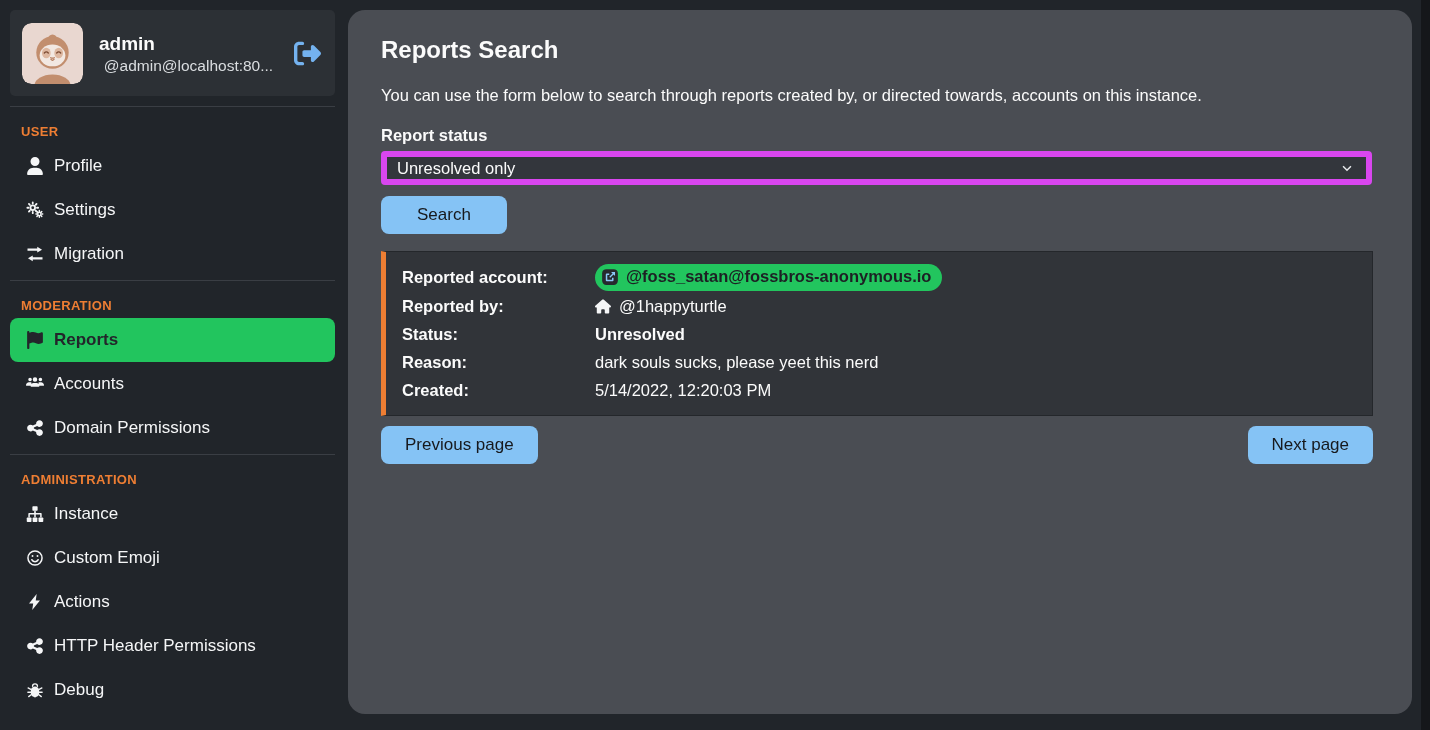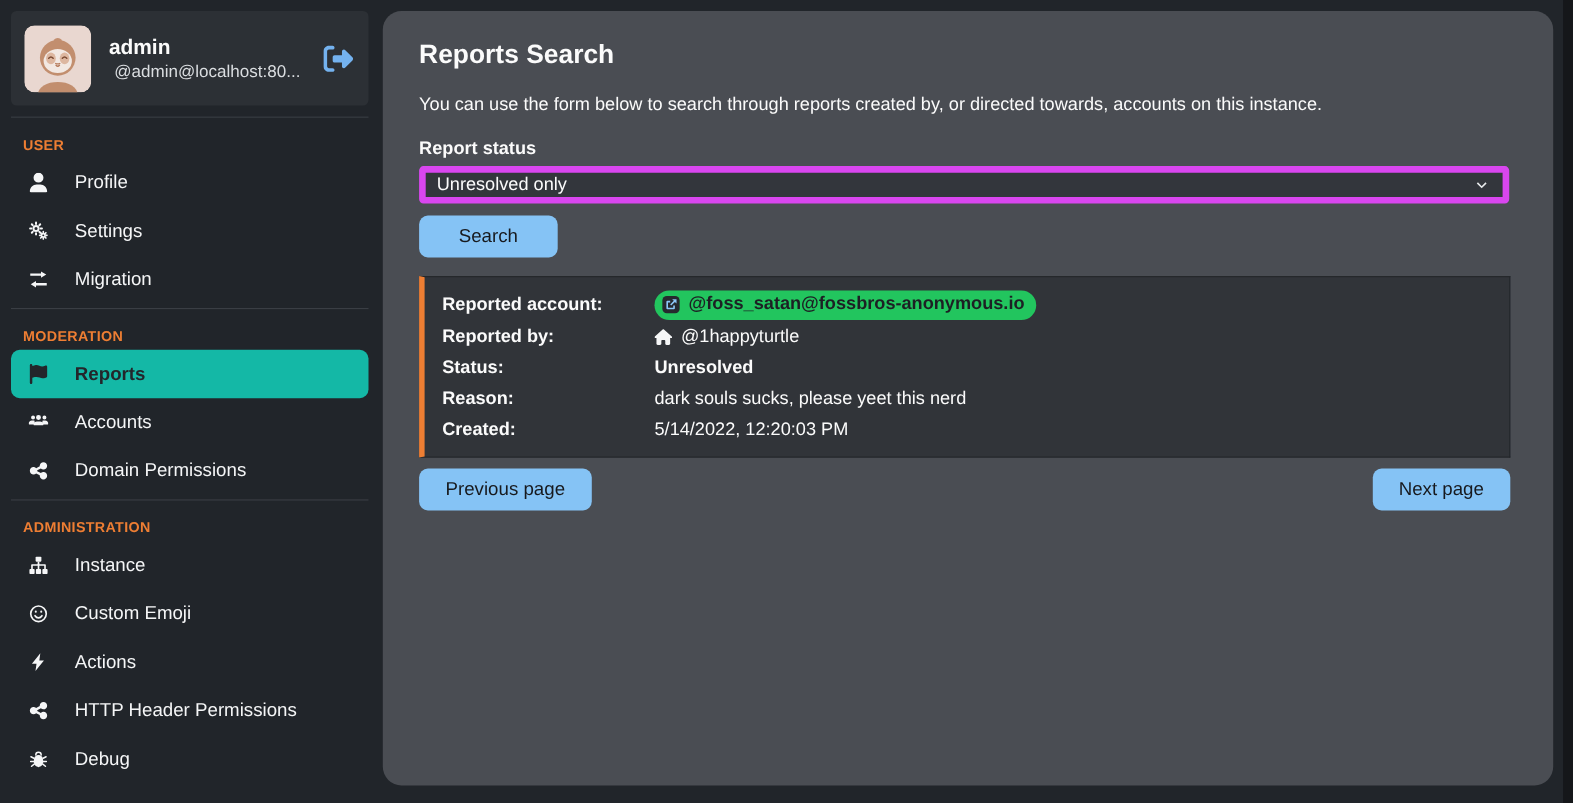--- a/index.html
+++ b/index.html
@@ -20,27 +20,27 @@
   .user-meta { flex:1; min-width:0; }
   .user-name { font-size:19px; font-weight:bold; line-height:1.35; }
   .user-handle { font-size:15.5px; color:#dadde0; white-space:nowrap; overflow:hidden;text-align:center; }
   .logout { width:27px; height:27px; color:#74b2ef; flex:0 0 27px; cursor:pointer; margin-right:2px; }
   .divider { height:1px; background:#3a3e44; margin:4px 10px; }
   .section-label {
     color:#ee7e33; font-weight:bold; font-size:13px;
     margin:17px 0 5px 21px; letter-spacing:.3px;
   }
   .nav-item {
-    display:flex; align-items:center; gap:23px;
+    display:flex; align-items:center; gap:9px;
     padding:12px 25px; font-size:17px; color:#f5f6f7; cursor:pointer;
   }
   .nav-item .nicon { width:20px; height:18px; flex:0 0 20px; display:flex; align-items:center; justify-content:center; }
   .nav-item .nicon svg { width:18px; height:18px; }
   .nav-item.active {
-    background:#14b8a6; color:#23262b; font-weight:bold;
+    background:#22c55e; color:#23262b; font-weight:bold;
     border-radius:8px; margin:0 10px; padding:12px 15px;
   }
   
   .main {
     position:absolute; left:348px; top:10px; width:1064px; height:704px;
     background:#4a4d53; border-radius:17px; padding:26px 40px 26px 33px;
   }
   .page-title { font-size:24px; font-weight:bold; margin-bottom:22px; }
   .page-desc { font-size:16.5px; margin-bottom:21px; }
   .field-label { font-weight:bold; font-size:16.5px; margin-bottom:6px; }

